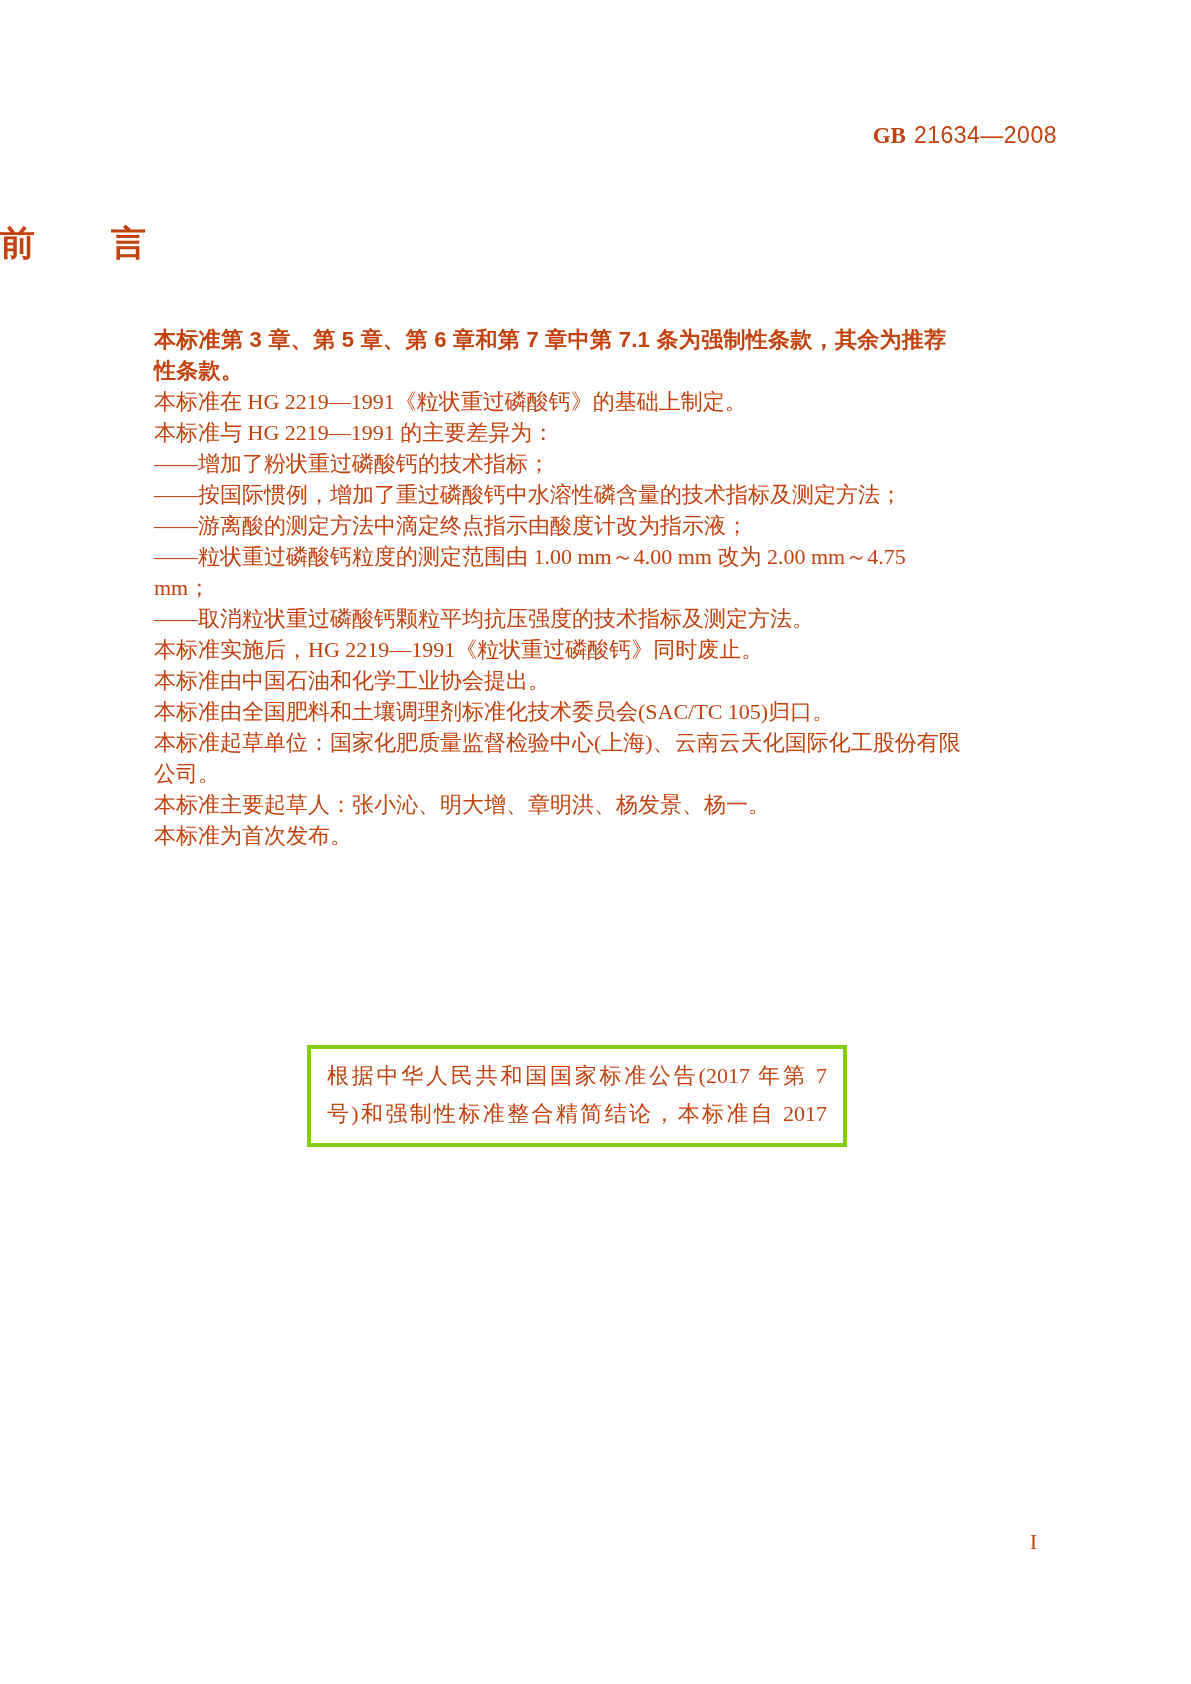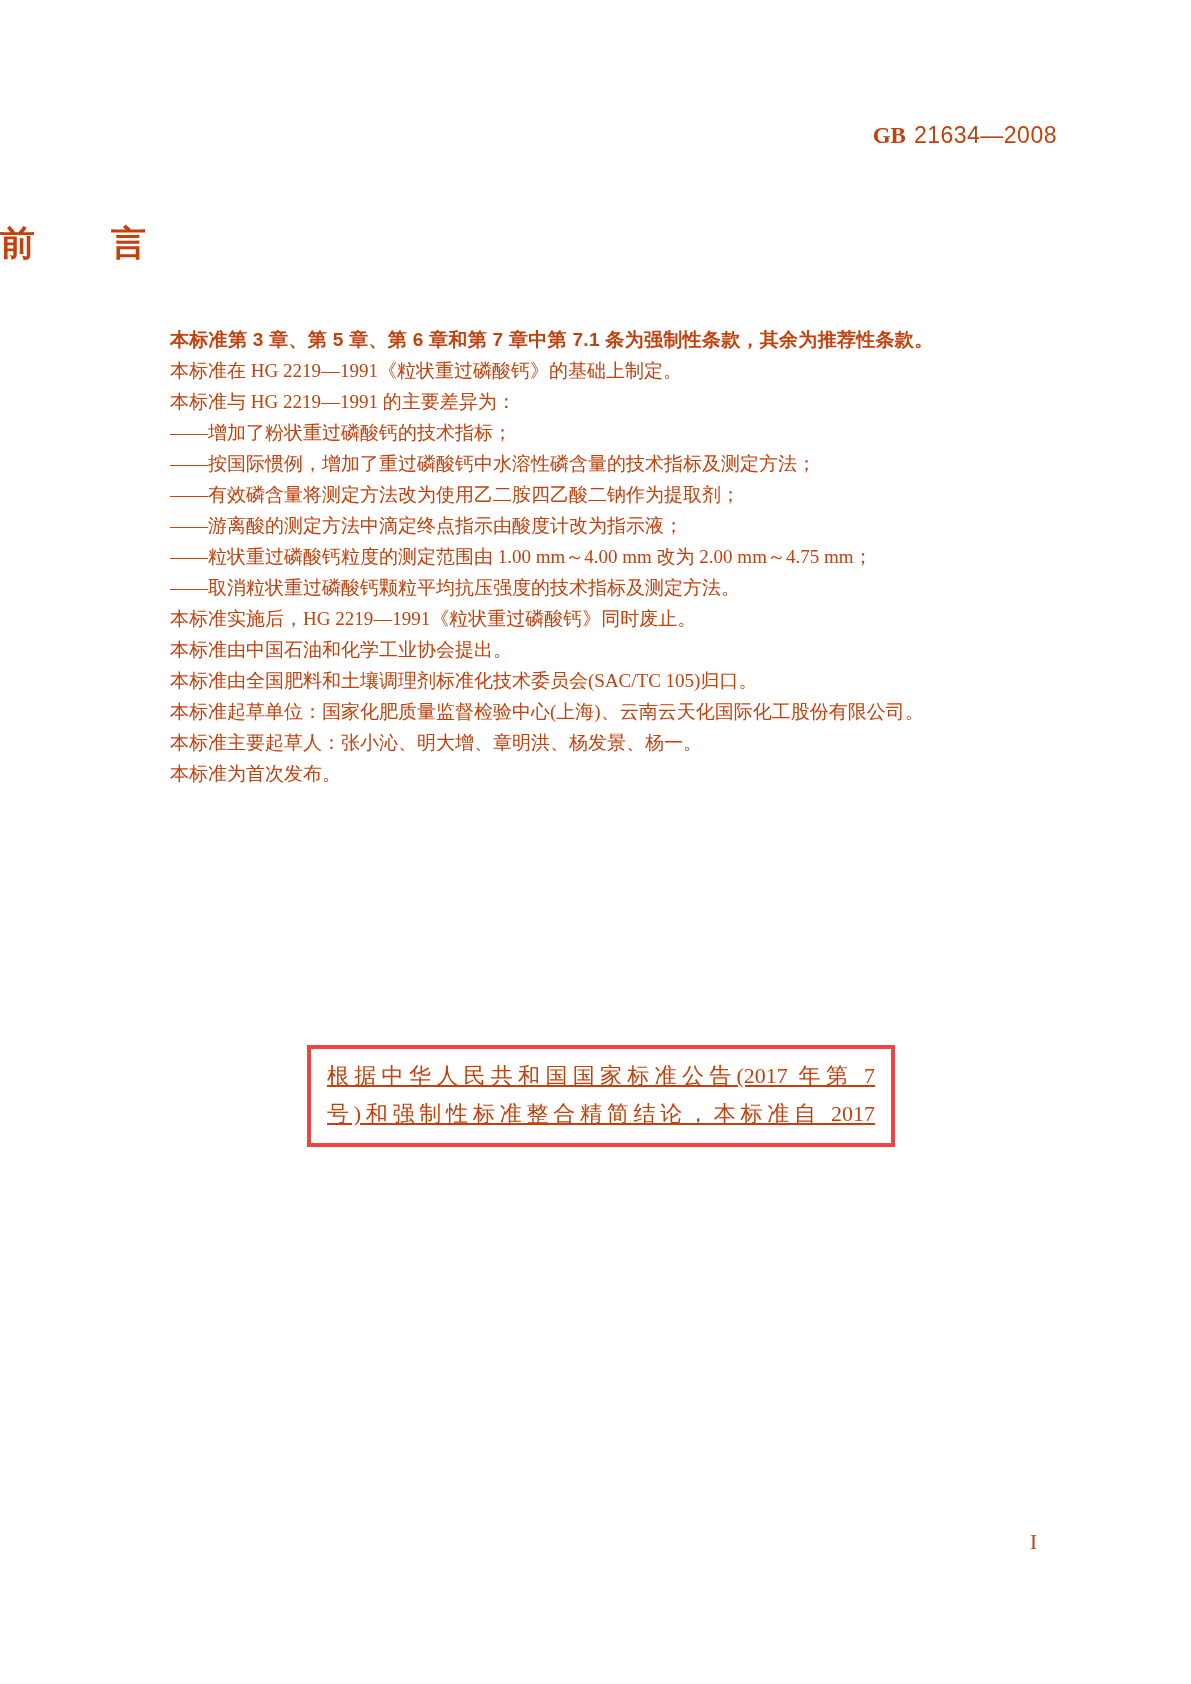--- a/index.html
+++ b/index.html
@@ -36,43 +36,42 @@
     left: 0;
     width: 100%;
     text-align: left;
     font-size: 35px;
     font-weight: 700;
     font-family: "Liberation Sans", "DejaVu Sans", sans-serif;
     letter-spacing: 2px;
   }
   .foreword {
     position: absolute;
-    left: 170px;
+    left: 154px;
     top: 324px;
     width: 810px;
-    font-size: 19px;
+    font-size: 22px;
     line-height: 31px;
   }
   .para { text-align: left; }
   .para-bold {
     font-family: "Liberation Sans", "DejaVu Sans", sans-serif;
     font-weight: 700;
     letter-spacing: 0.3px;
   }
   .notice {
     position: absolute;
     left: 307px;
     top: 1045px;
-    width: 588px;
+    width: 540px;
     box-sizing: border-box;
-    border: 4px solid #ef4444;
+    border: 4px solid #84cc16;
     padding: 8px 16px 10px 16px;
     font-size: 22px;
     line-height: 38px;
-    text-decoration: underline;
   }
   .notice-line {
     text-align: justify;
     text-align-last: justify;
     white-space: nowrap;
   }
   .page-num {
     position: absolute;
     left: 1030px;
     top: 1530px;
@@ -90,21 +89,20 @@
   </div>
 
   <div class="doc-title">前　　言</div>
 
   <div class="foreword">
       <div class="para para-bold">本标准第 3 章、第 5 章、第 6 章和第 7 章中第 7.1 条为强制性条款，其余为推荐性条款。</div>
       <div class="para">本标准在 HG 2219—1991《粒状重过磷酸钙》的基础上制定。</div>
       <div class="para">本标准与 HG 2219—1991 的主要差异为：</div>
       <div class="para">——增加了粉状重过磷酸钙的技术指标；</div>
       <div class="para">——按国际惯例，增加了重过磷酸钙中水溶性磷含量的技术指标及测定方法；</div>
-      <div class="para">——有效磷含量将测定方法改为使用乙二胺四乙酸二钠作为提取剂；</div>
       <div class="para">——游离酸的测定方法中滴定终点指示由酸度计改为指示液；</div>
       <div class="para">——粒状重过磷酸钙粒度的测定范围由 1.00 mm～4.00 mm 改为 2.00 mm～4.75 mm；</div>
       <div class="para">——取消粒状重过磷酸钙颗粒平均抗压强度的技术指标及测定方法。</div>
       <div class="para">本标准实施后，HG 2219—1991《粒状重过磷酸钙》同时废止。</div>
       <div class="para">本标准由中国石油和化学工业协会提出。</div>
       <div class="para">本标准由全国肥料和土壤调理剂标准化技术委员会(SAC/TC 105)归口。</div>
       <div class="para">本标准起草单位：国家化肥质量监督检验中心(上海)、云南云天化国际化工股份有限公司。</div>
       <div class="para">本标准主要起草人：张小沁、明大增、章明洪、杨发景、杨一。</div>
       <div class="para">本标准为首次发布。</div>
     </div>

